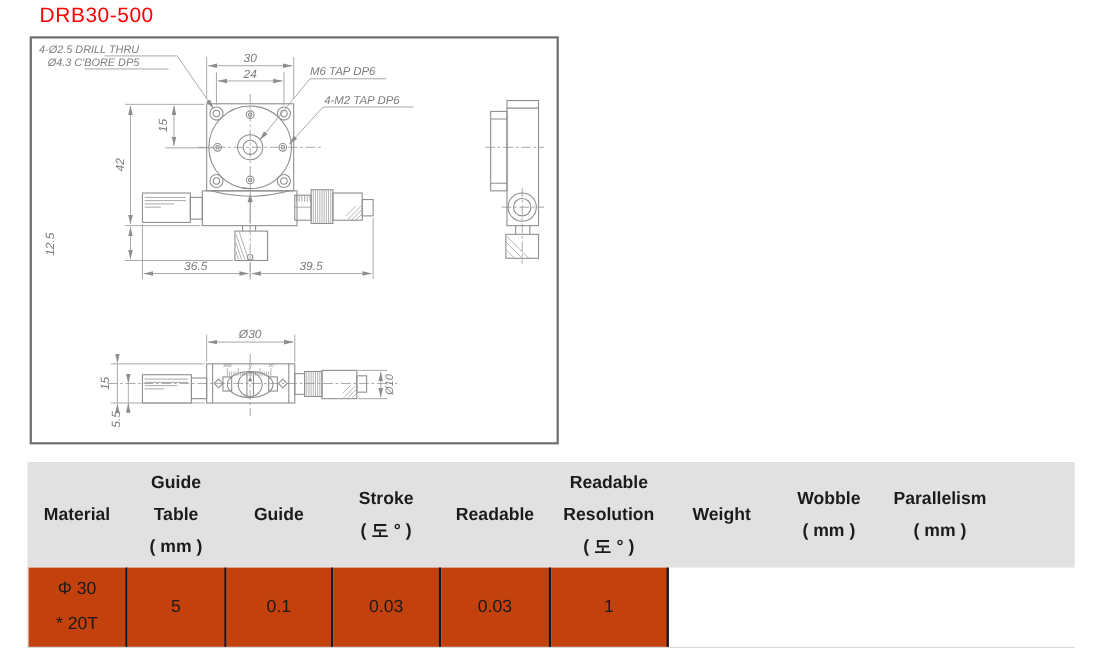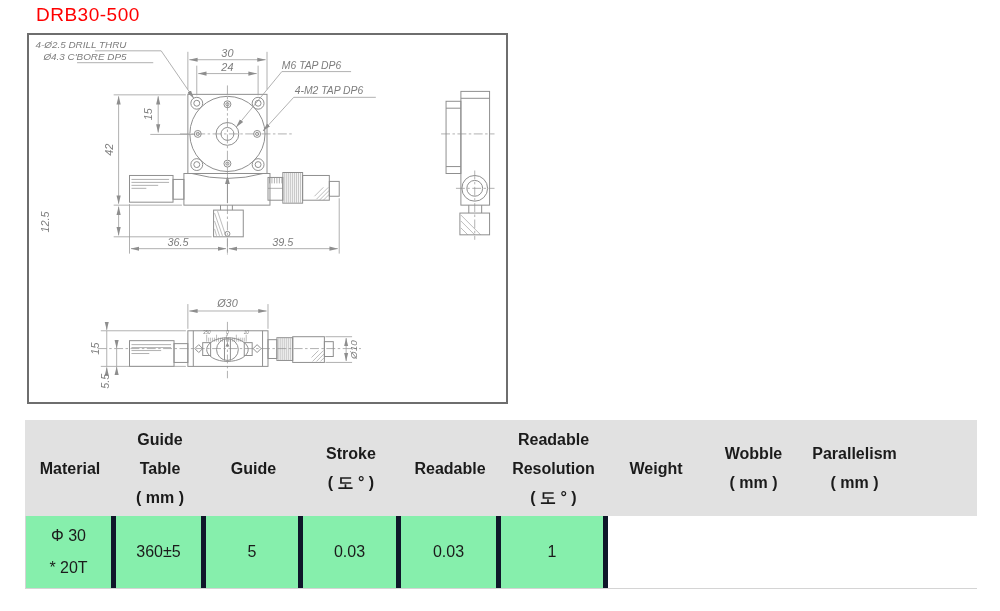--- a/index.html
+++ b/index.html
@@ -18,21 +18,21 @@
   .cad-text{font-family:"Liberation Sans","DejaVu Sans",sans-serif;font-style:italic;fill:#7d7d7d;}
   .spec-table{position:absolute;left:25px;top:420px;width:952px;}
   .grid{display:grid;grid-template-columns:90px 90px 97px 98px 100px 107px 98px 97px 105px 70px;}
   .spec-header{background:#e1e1e1;height:96px;}
   .spec-header .cell{
     display:flex;flex-direction:column;justify-content:center;align-items:center;
     font-weight:bold;font-size:16px;line-height:29px;color:#1b1b1b;text-align:center;
   }
   .spec-body{height:72px;border-left:1px solid #d4d4d4;border-bottom:1px solid #d4d4d4;}
   .spec-body .cell{
-    background:#86efac;border-right:5px solid #0f172a;
+    background:#c2410c;border-right:2px solid #0f172a;
     display:flex;flex-direction:column;justify-content:center;align-items:center;
     font-size:16px;line-height:32px;color:#1b1b1b;text-align:center;
   }
 </style>
 </head>
 <body>
 
 <div class="page-title">DRB30-500</div>
 
 <svg class="drawing-svg" viewBox="27 33 481 371" xmlns="http://www.w3.org/2000/svg">
@@ -263,24 +263,24 @@
       <span>Parallelism</span>
       <span>( mm )</span>
     </div>
   </div>
   <div class="grid spec-body">
     <div class="cell">
       <span>Φ 30</span>
       <span>* 20T</span>
     </div>
     <div class="cell">
-      <span>360±5</span>
-    </div>
-    <div class="cell">
       <span>5</span>
+    </div>
+    <div class="cell">
+      <span>0.1</span>
     </div>
     <div class="cell">
       <span>0.03</span>
     </div>
     <div class="cell">
       <span>0.03</span>
     </div>
     <div class="cell">
       <span>1</span>
     </div>

